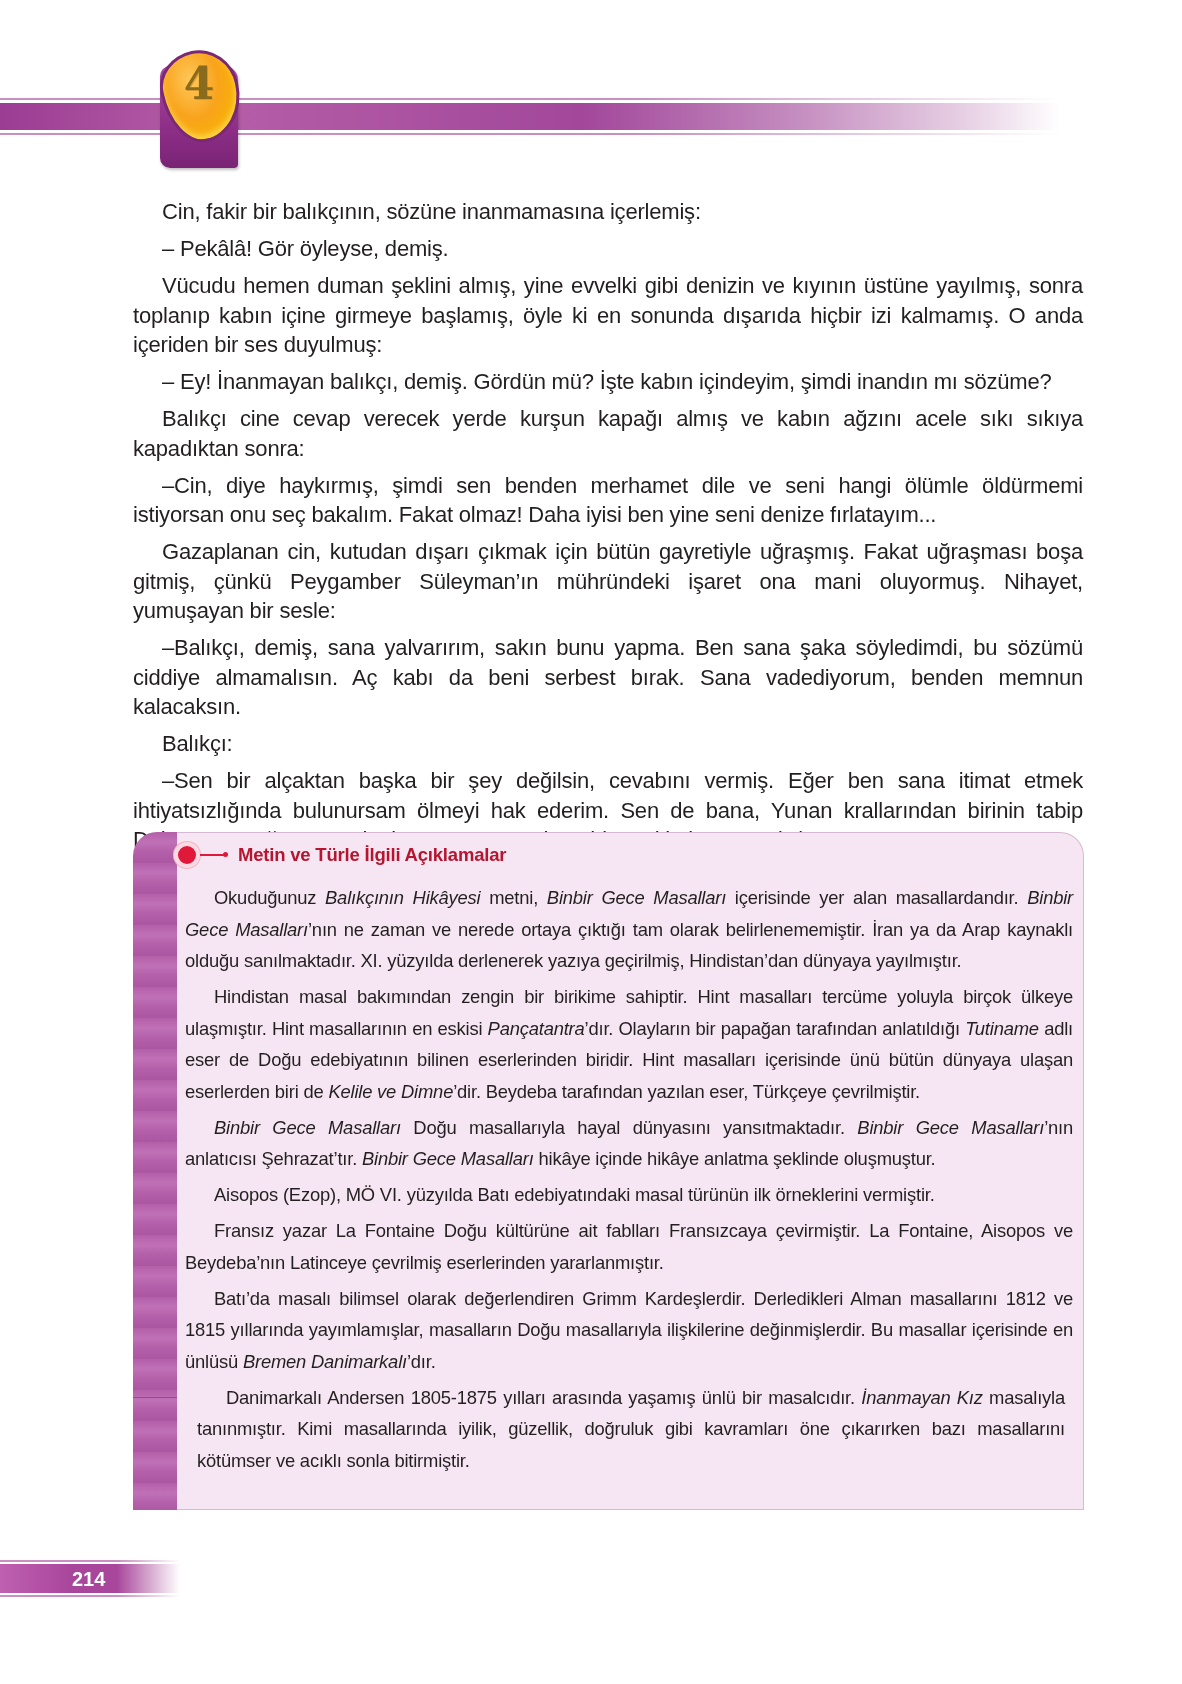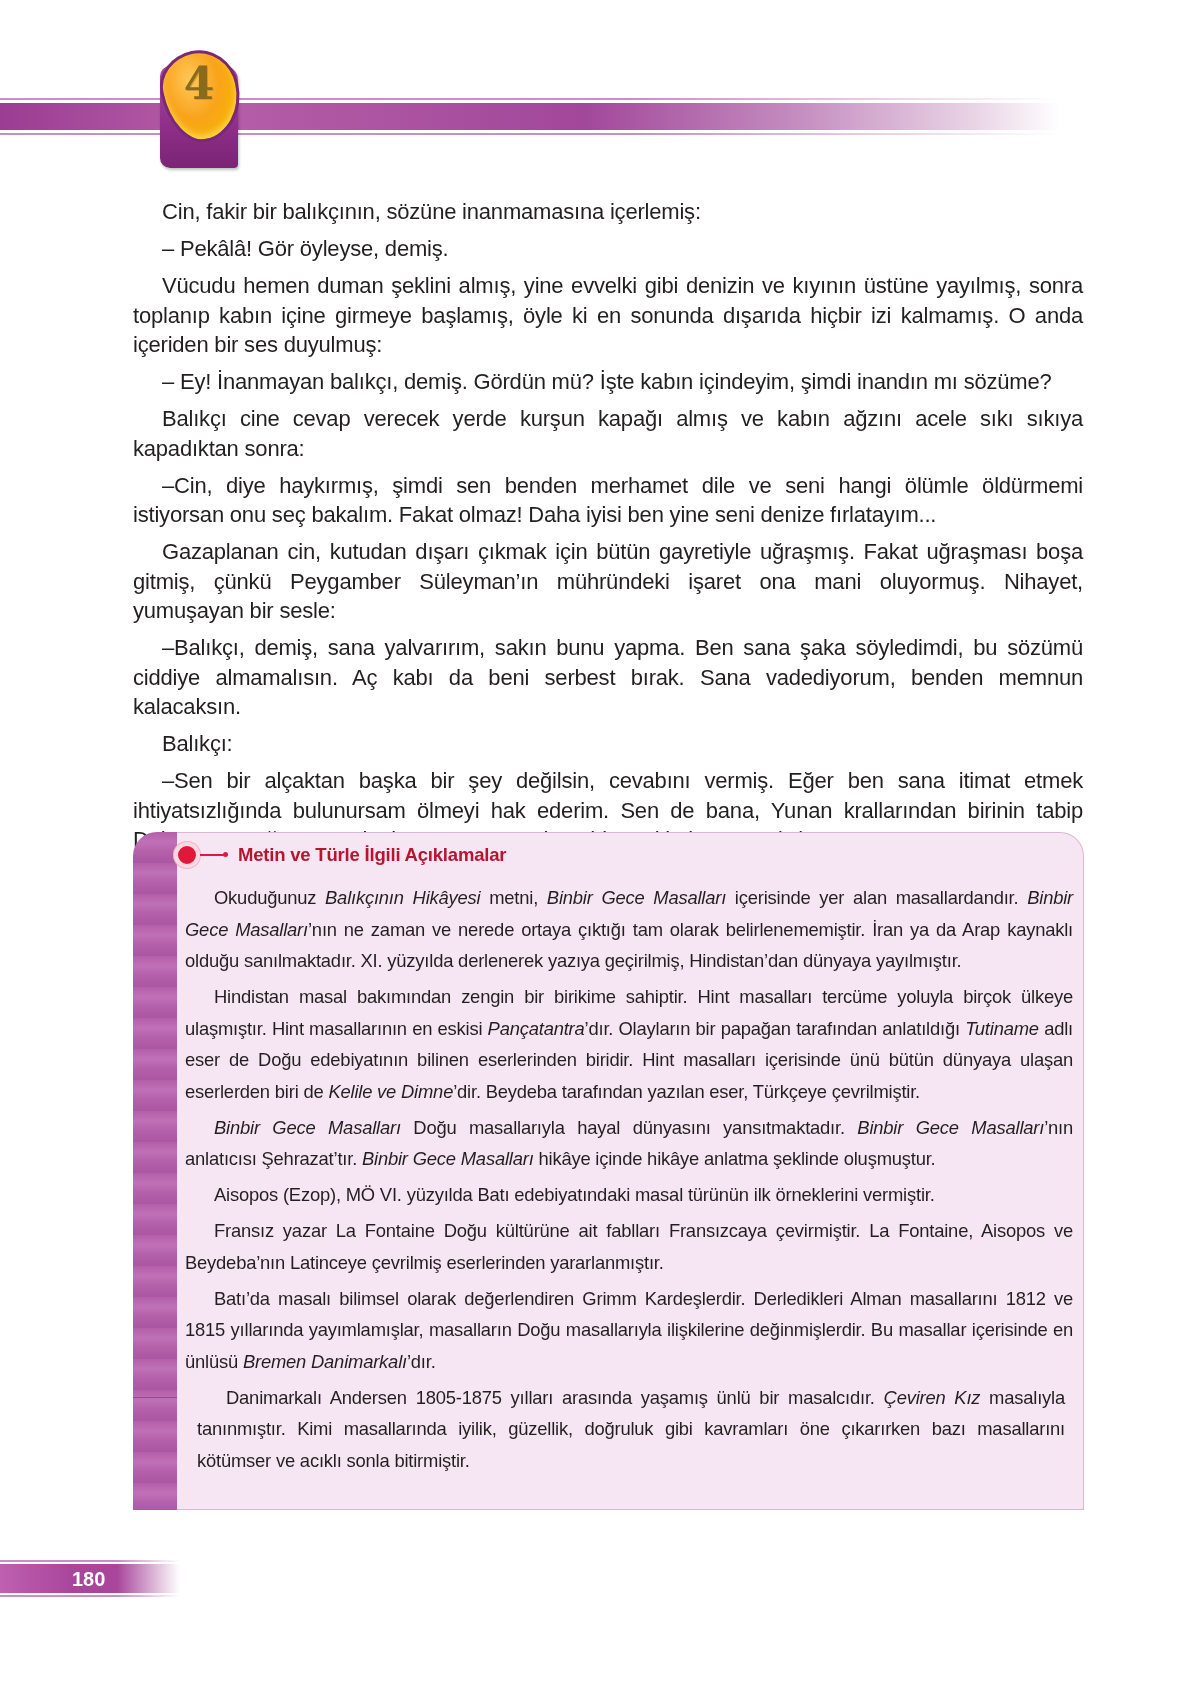--- a/index.html
+++ b/index.html
@@ -104,22 +104,22 @@
     <span class="arrow-line"></span>
     <span class="heading-text">Metin ve Türle İlgili Açıklamalar</span>
   </div>
   <div class="body">
     <p class="ipara"><span>Okuduğunuz </span><em>Balıkçının Hikâyesi</em><span> metni, </span><em>Binbir Gece Masalları</em><span> içerisinde yer alan masallardandır. </span><em>Binbir Gece Masalları</em><span>’nın ne zaman ve nerede ortaya çıktığı tam olarak belirlenememiştir. İran ya da Arap kaynaklı olduğu sanılmaktadır. XI. yüzyılda derlenerek yazıya geçirilmiş, Hindistan’dan dünyaya yayılmıştır.</span></p>
     <p class="ipara"><span>Hindistan masal bakımından zengin bir birikime sahiptir. Hint masalları tercüme yoluyla birçok ülkeye ulaşmıştır. Hint masallarının en eskisi </span><em>Pançatantra</em><span>’dır. Olayların bir papağan tarafından anlatıldığı </span><em>Tutiname</em><span> adlı eser de Doğu edebiyatının bilinen eserlerinden biridir. Hint masalları içerisinde ünü bütün dünyaya ulaşan eserlerden biri de </span><em>Kelile ve Dimne</em><span>’dir. Beydeba tarafından yazılan eser, Türkçeye çevrilmiştir.</span></p>
     <p class="ipara"><em>Binbir Gece Masalları</em><span> Doğu masallarıyla hayal dünyasını yansıtmaktadır. </span><em>Binbir Gece Masalları</em><span>’nın anlatıcısı Şehrazat’tır. </span><em>Binbir Gece Masalları</em><span> hikâye içinde hikâye anlatma şeklinde oluşmuştur.</span></p>
     <p class="ipara"><span>Aisopos (Ezop), MÖ VI. yüzyılda Batı edebiyatındaki masal türünün ilk örneklerini vermiştir.</span></p>
     <p class="ipara"><span>Fransız yazar La Fontaine Doğu kültürüne ait fablları Fransızcaya çevirmiştir. La Fontaine, Aisopos ve Beydeba’nın Latinceye çevrilmiş eserlerinden yararlanmıştır.</span></p>
     <p class="ipara"><span>Batı’da masalı bilimsel olarak değerlendiren Grimm Kardeşlerdir. Derledikleri Alman masallarını 1812 ve 1815 yıllarında yayımlamışlar, masalların Doğu masallarıyla ilişkilerine değinmişlerdir. Bu masallar içerisinde en ünlüsü </span><em>Bremen Danimarkalı</em><span>’dır.</span></p>
-    <p class="ipara last"><span>Danimarkalı Andersen 1805-1875 yılları arasında yaşamış ünlü bir masalcıdır. </span><em>Çeviren Kız</em><span> masalıyla tanınmıştır. Kimi masallarında iyilik, güzellik, doğruluk gibi kavramları öne çıkarırken bazı masallarını kötümser ve acıklı sonla bitirmiştir.</span></p>
+    <p class="ipara last"><span>Danimarkalı Andersen 1805-1875 yılları arasında yaşamış ünlü bir masalcıdır. </span><em>İnanmayan Kız</em><span> masalıyla tanınmıştır. Kimi masallarında iyilik, güzellik, doğruluk gibi kavramları öne çıkarırken bazı masallarını kötümser ve acıklı sonla bitirmiştir.</span></p>
   </div>
 </div>
 
 <div class="footer-band">
   <div class="line1"></div>
   <div class="bar"></div>
   <div class="line2"></div>
-  <span class="pnum">180</span>
+  <span class="pnum">214</span>
 </div>
 
 </body></html>

